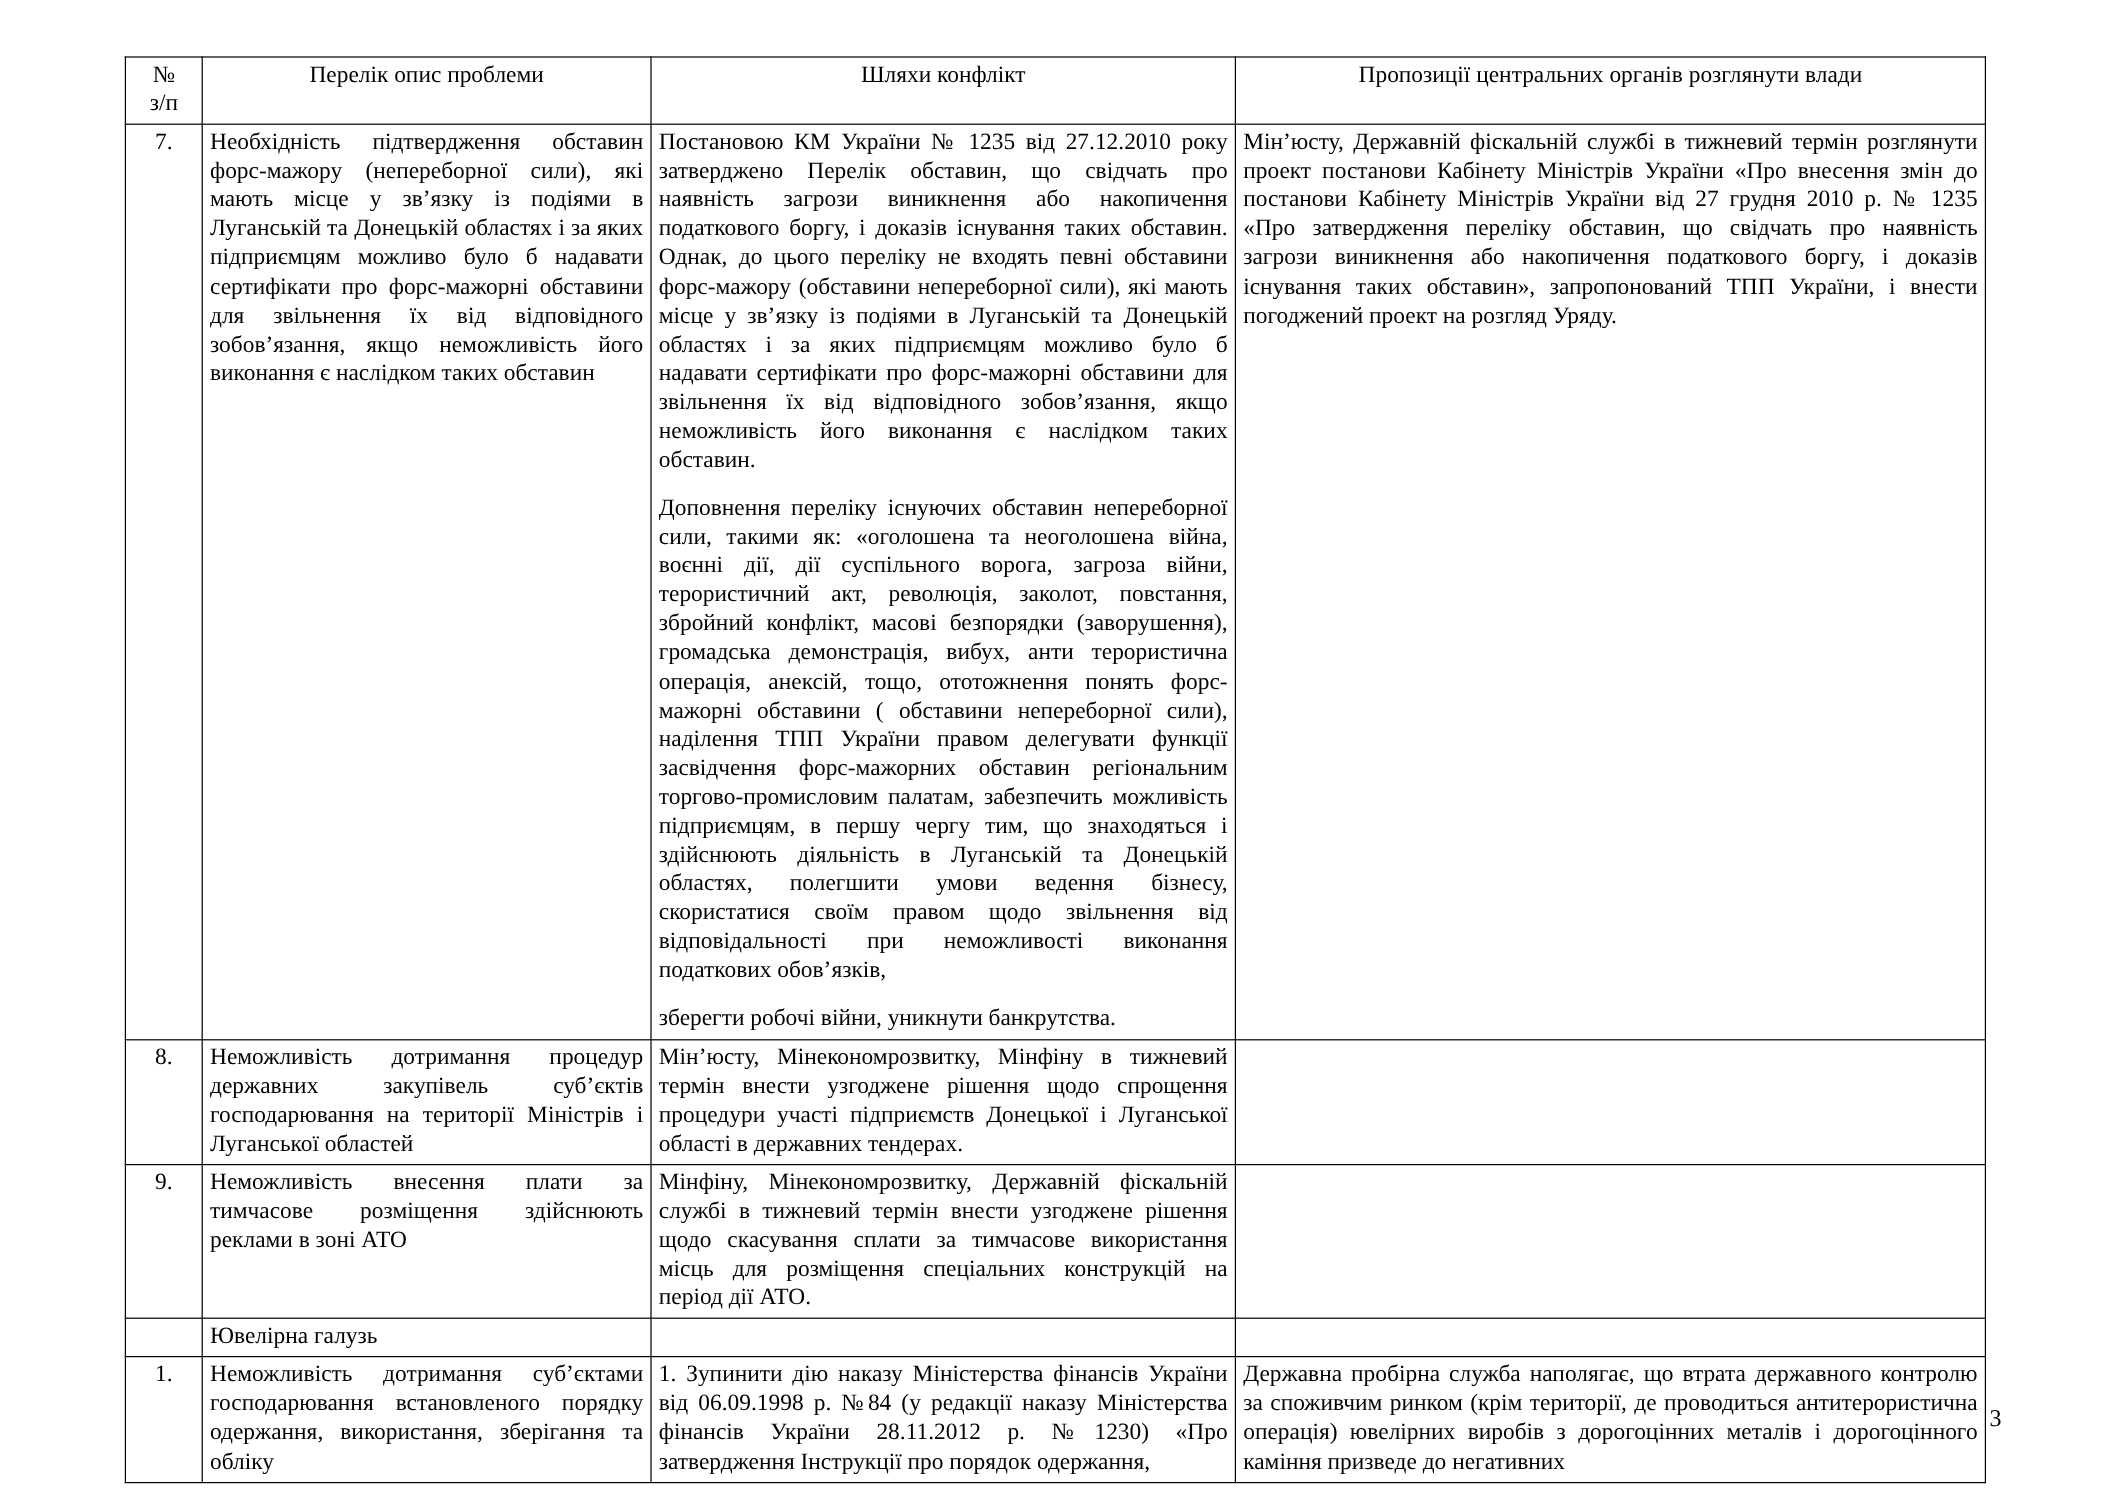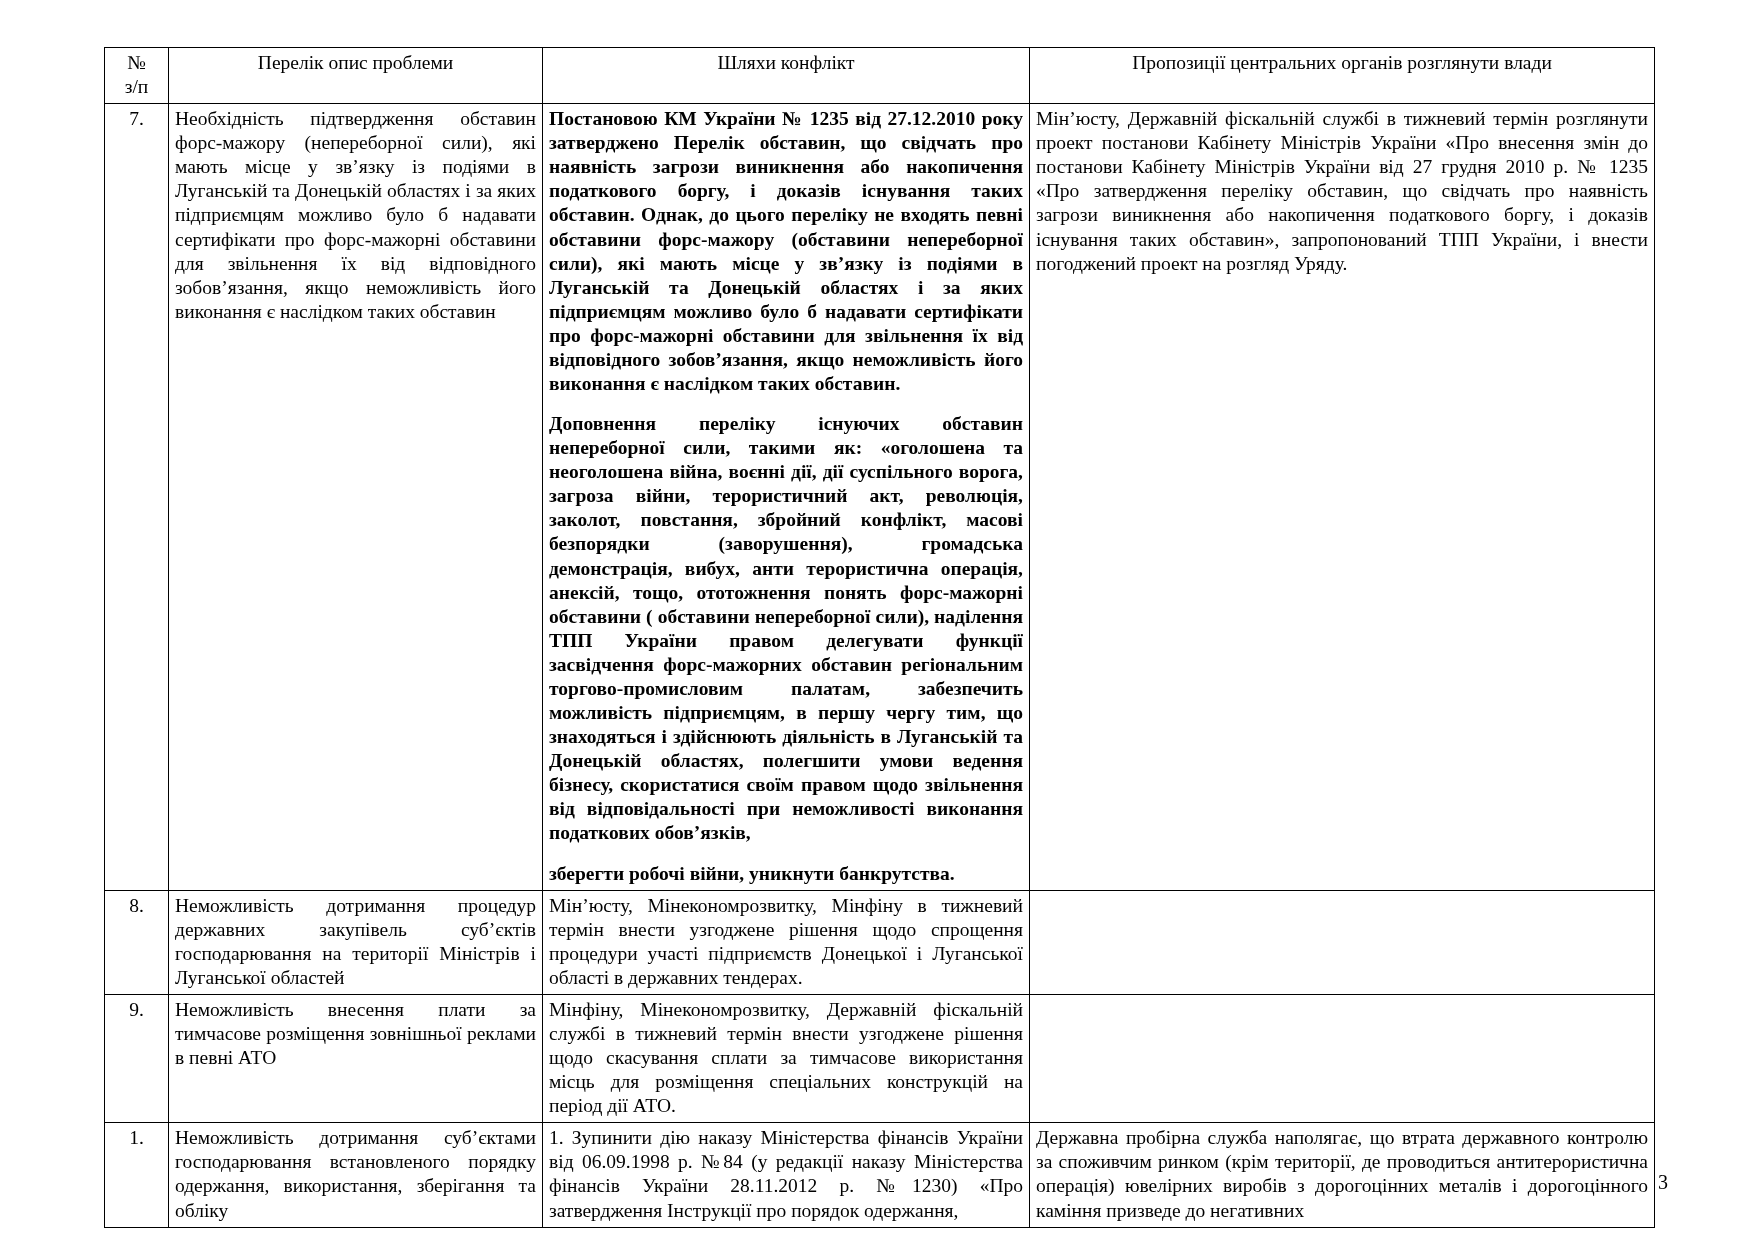--- a/index.html
+++ b/index.html
@@ -67,21 +67,20 @@
     padding-top: 5px;
   }
   td.just {
     text-align: justify;
     text-justify: inter-word;
   }
   td.just p {
     margin: 0;
     text-align: justify;
     text-justify: inter-word;
-    font-weight: bold;
   }
   td.just p + p {
     margin-top: 16px;
   }
   .section-label {
     font-weight: bold;
     font-size: 19.5px;
   }
   .page-number {
     position: absolute;
@@ -130,25 +129,31 @@
 
         <tr>
           <td class="num">8.</td>
           <td class="just">Неможливість дотримання процедур державних закупівель суб’єктів господарювання на території Міністрів і Луганської областей</td>
           <td class="just">Мін’юсту, Мінекономрозвитку, Мінфіну в тижневий термін внести узгоджене рішення щодо спрощення процедури участі підприємств Донецької і Луганської області в державних тендерах.</td>
           <td class="just"></td>
         </tr>
 
         <tr>
           <td class="num">9.</td>
-          <td class="just">Неможливість внесення плати за тимчасове розміщення зовнішньої реклами в певні АТО</td>
+          <td class="just">Неможливість внесення плати за тимчасове розміщення здійснюють реклами в зоні АТО</td>
           <td class="just">Мінфіну, Мінекономрозвитку, Державній фіскальній службі в тижневий термін внести узгоджене рішення щодо скасування сплати за тимчасове використання місць для розміщення спеціальних конструкцій на період дії АТО.</td>
           <td class="just"></td>
         </tr>
 
+        <tr>
+          <td class="num"></td>
+          <td class="section-label">Ювелірна галузь</td>
+          <td></td>
+          <td></td>
+        </tr>
 
         <tr>
           <td class="num">1.</td>
           <td class="just">Неможливість дотримання суб’єктами господарювання встановленого порядку одержання, використання, зберігання та обліку</td>
           <td class="just">1.    Зупинити дію наказу Міністерства фінансів України від 06.09.1998 р.  №84 (у редакції наказу Міністерства фінансів     України 28.11.2012     р.     №1230)     «Про затвердження Інструкції про порядок одержання,</td>
           <td class="just">Державна пробірна служба наполягає, що втрата державного контролю за споживчим ринком (крім території, де проводиться антитерористична операція) ювелірних виробів з дорогоцінних металів і дорогоцінного каміння призведе до негативних</td>
         </tr>
 
       </tbody>
     </table>

